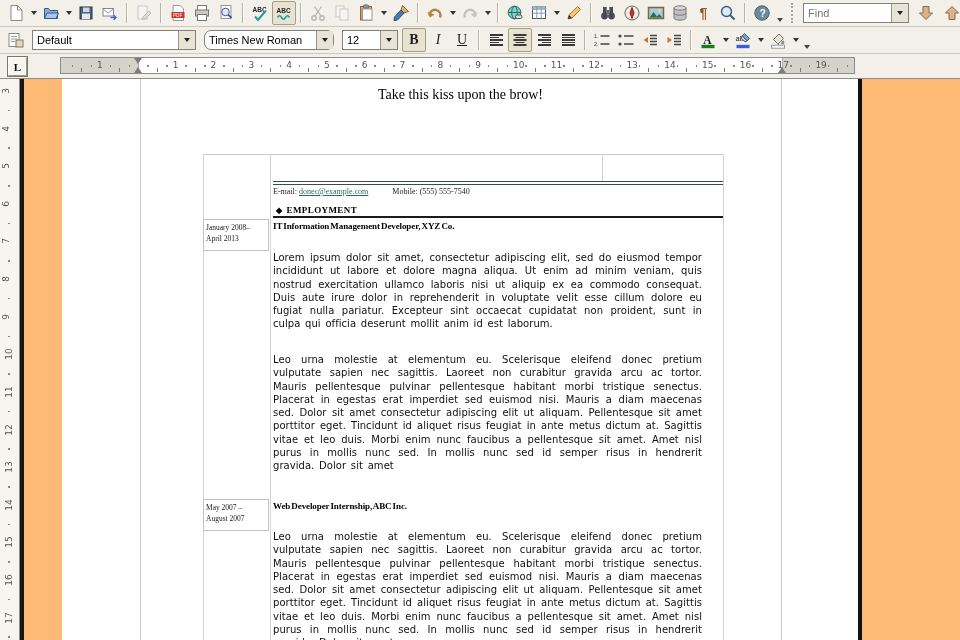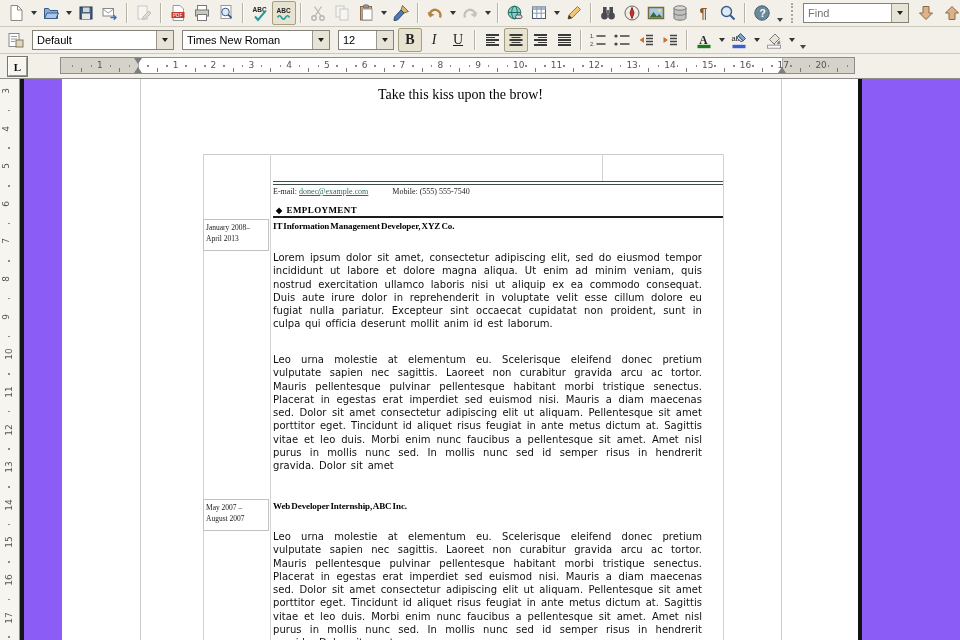--- a/index.html
+++ b/index.html
@@ -60,21 +60,21 @@
   .rnum{position:absolute;top:2px;font:9px "DejaVu Sans",sans-serif;color:#555;}
   .rtick{position:absolute;bottom:1px;width:1px;height:4px;background:#777;}
   .rdot{position:absolute;top:7px;width:1.5px;height:1.5px;background:#888;}
   .ind{position:absolute;width:0;height:0;}
   .ind-top{top:0;border-left:4.5px solid transparent;border-right:4.5px solid transparent;
            border-top:6px solid #7d7d7d;}
   .ind-bot{bottom:0;border-left:4.5px solid transparent;border-right:4.5px solid transparent;
            border-bottom:6px solid #7d7d7d;}
 
   
-  .docarea{position:absolute;top:79px;left:0;right:0;bottom:0;background:#8b5cf6;overflow:hidden;}
+  .docarea{position:absolute;top:79px;left:0;right:0;bottom:0;background:#fdba74;overflow:hidden;}
   .vruler{position:absolute;left:0;top:0;bottom:0;width:19px;background:#f6f5f0;
           border-right:1px solid #8d8d8d;}
   .vnum{position:absolute;left:3px;font:9px "DejaVu Sans",sans-serif;color:#555;
         transform:rotate(-90deg);}
   .vdot{position:absolute;left:8px;width:1.5px;height:1.5px;background:#888;}
   .viewedge{position:absolute;left:20px;top:0;bottom:0;width:4px;background:#161616;}
   .page{position:absolute;left:62px;top:0;bottom:0;width:796px;background:#fff;}
   .pageshadow{position:absolute;left:858px;top:0;bottom:0;width:4px;background:#111;}
 
   .guide-v{position:absolute;width:1px;background:#cbcbcb;}
@@ -329,27 +329,27 @@
   </div>
 
   <div class="tb tb2">
     <div class="btn">
       <svg viewBox="0 0 18 18">
           <rect x="2" y="2.5" width="10" height="13" fill="#fff" stroke="#888"></rect>
           <path d="M4 5.5h6M4 8h6M4 10.5h4" stroke="#99a" fill="none"></path>
           <rect x="9" y="9" width="7" height="7" fill="#dcd6c4" stroke="#887755"></rect>
         </svg>
     </div>
-    <div class="combo" style="width:142px;">
+    <div class="combo" style="width:164px;">
       <input value="Default" style="">
       <div class="cdd">
           <i></i>
         </div>
     </div>
-    <div class="combo" style="width:148px;">
+    <div class="combo" style="width:130px;border-radius:7px;">
       <input value="Times New Roman" style="">
       <div class="cdd">
           <i></i>
         </div>
     </div>
     <div class="combo" style="width:56px;">
       <input value="12" style="">
       <div class="cdd">
           <i></i>
         </div>
@@ -484,21 +484,21 @@
         <span class="rnum" style="left: 376.4px;">8</span>
         <span class="rnum" style="left: 414.2px;">9</span>
         <span class="rnum" style="left: 452px;">10</span>
         <span class="rnum" style="left: 489.8px;">11</span>
         <span class="rnum" style="left: 527.6px;">12</span>
         <span class="rnum" style="left: 565.4px;">13</span>
         <span class="rnum" style="left: 603.2px;">14</span>
         <span class="rnum" style="left: 641px;">15</span>
         <span class="rnum" style="left: 678.8px;">16</span>
         <span class="rnum" style="left: 716.6px;">17</span>
-        <span class="rnum" style="left: 754.4px;">20</span>
+        <span class="rnum" style="left: 754.4px;">19</span>
         <span class="rnum" style="left: 36px;">1</span>
         <i class="rdot" style="left: 10.85px;"></i>
         <i class="rtick" style="left: 20.3px;"></i>
         <i class="rdot" style="left: 29.75px;"></i>
         <i class="rdot" style="left: 48.65px;"></i>
         <i class="rtick" style="left: 58.1px;"></i>
         <i class="rdot" style="left: 67.55px;"></i>
         <i class="rdot" style="left: 86.45px;"></i>
         <i class="rtick" style="left: 95.9px;"></i>
         <i class="rdot" style="left: 105.35px;"></i>

